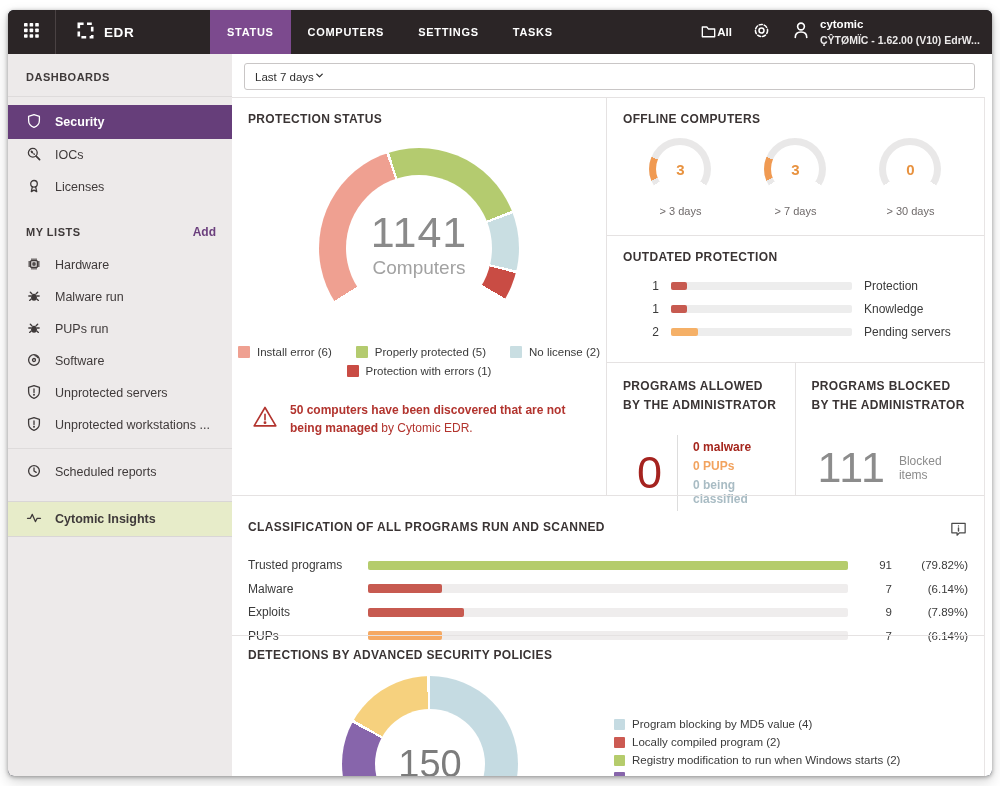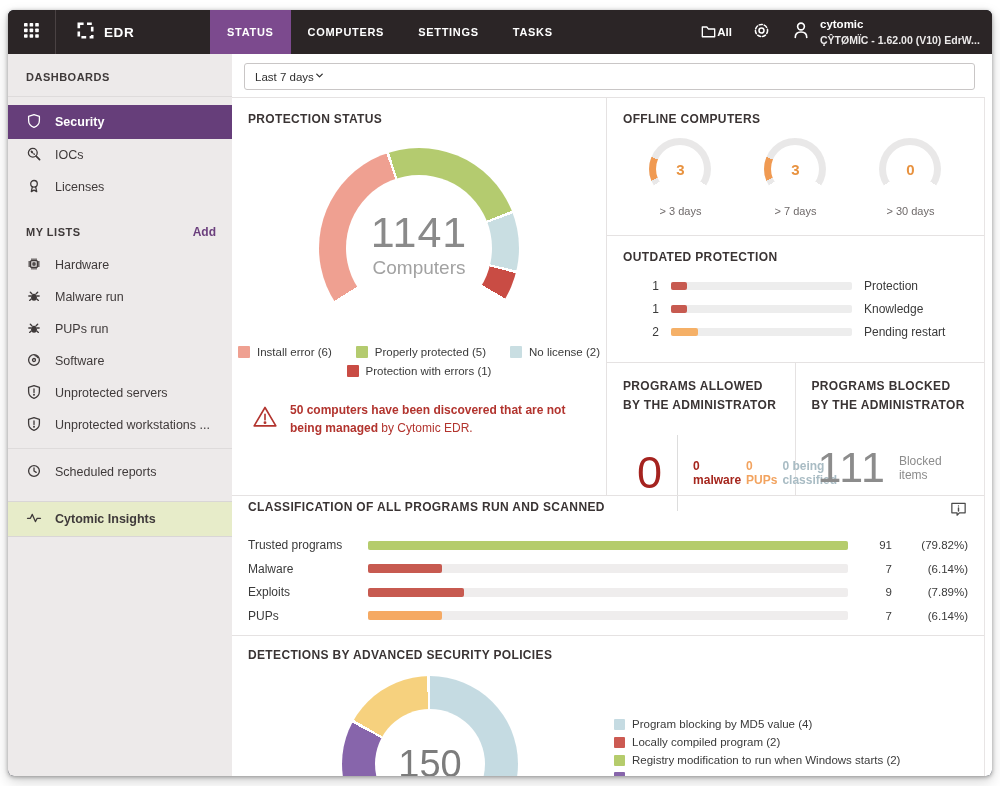--- a/index.html
+++ b/index.html
@@ -42,21 +42,21 @@
   .content{border-top:1px solid #e5e2e2;border-right:1px solid #e8e5e5;flex:1;min-height:0;overflow:hidden;display:flex;flex-direction:column;}
   .panel-title{font-size:12px;font-weight:700;color:#3a3434;letter-spacing:.35px;}
   .row1{display:flex;height:397px;flex:none;}
   .p-protection{width:375px;flex:none;border-right:1px solid #e5e2e2;padding:14px 16px;box-sizing:border-box;}
   .col-right{flex:1;display:flex;flex-direction:column;min-width:0;}
   .p-offline{height:138px;flex:none;border-bottom:1px solid #e5e2e2;padding:14px 16px;box-sizing:border-box;}
   .p-outdated{height:127px;flex:none;border-bottom:1px solid #e5e2e2;padding:14px 16px;box-sizing:border-box;}
   .programs-row{flex:1;display:flex;min-height:0;}
   .p-allowed{width:50%;box-sizing:border-box;border-right:1px solid #e5e2e2;padding:14px 16px;}
   .p-blocked{flex:1;padding:14px 16px;}
-  .p-class{border-top:1px solid #e5e2e2;height:140px;flex:none;padding:4px 16px;box-sizing:border-box;}
+  .p-class{border-top:1px solid #e5e2e2;height:140px;flex:none;padding:24px 16px;box-sizing:border-box;}
   .p-detect{border-top:1px solid #e5e2e2;flex:1;position:relative;padding:12px 16px;overflow:hidden;box-sizing:border-box;}
   
   .gauge-wrap{position:relative;width:200px;height:172px;margin:22px auto 0;}
   .gauge-ring{position:absolute;left:0;top:0;width:200px;height:200px;border-radius:50%;}
   .gauge-hole{position:absolute;inset:27px;background:#fff;border-radius:50%;}
   .gauge-center{position:absolute;left:0;top:62px;width:200px;text-align:center;}
   .gauge-value{font-size:43px;color:#8a8a8a;font-weight:500;letter-spacing:1px;line-height:1.05;}
   .gauge-label{font-size:19px;color:#a2a2a2;margin-top:2px;}
   .ps-legend{margin-top:26px;font-size:11.5px;color:#3a3a3a;}
   .legend-row{display:flex;justify-content:center;column-gap:24px;margin-bottom:7px;}
@@ -78,21 +78,21 @@
   .od-row{display:flex;align-items:center;gap:12px;}
   .od-val{width:14px;text-align:right;font-size:12px;color:#3a3a3a;flex:none;}
   .od-track{flex:1;height:8px;background:#ededed;border-radius:2px;}
   .od-fill{height:100%;border-radius:2px;}
   .od-label{width:104px;font-size:12px;color:#3a3a3a;flex:none;}
   
   .ttl-2line{line-height:1.6;max-width:170px;}
   .allowed-body{display:flex;align-items:center;gap:15px;margin-top:20px;padding-left:14px;}
   .big-red{font-size:45px;color:#a5231f;font-weight:500;}
   .divider-v{width:1px;height:76px;background:#ddd;flex:none;}
-  .allowed-lines{display:flex;gap:5px;font-size:12px;font-weight:700;}
+  .allowed-lines{display:flex;flex-direction:column;gap:5px;font-size:12px;font-weight:700;}
   .blocked-body{display:flex;align-items:center;gap:13px;margin-top:28px;padding-left:6px;}
   .big-gray{font-size:43px;color:#8c8c8c;font-weight:500;letter-spacing:1px;}
   .blocked-label{font-size:12px;color:#8c8c8c;}
   
   .cl-head{display:flex;justify-content:space-between;align-items:flex-start;}
   .cl-rows{margin-top:15px;display:flex;flex-direction:column;gap:9.5px;}
   .cl-row{display:flex;align-items:center;gap:22px;}
   .cl-label{width:98px;font-size:12px;color:#3a3a3a;flex:none;}
   .cl-track{flex:1;height:9px;background:#efeded;border-radius:2px;}
   .cl-fill{height:100%;border-radius:2px;}
@@ -375,21 +375,21 @@
                   <div class="od-track">
                       <div class="od-fill" style="width: 9%; background: rgb(199, 90, 80);"></div>
                     </div>
                   <span class="od-label">Knowledge</span>
                 </div>
                 <div class="od-row">
                   <span class="od-val">2</span>
                   <div class="od-track">
                       <div class="od-fill" style="width: 15%; background: rgb(245, 176, 103);"></div>
                     </div>
-                  <span class="od-label">Pending restart</span>
+                  <span class="od-label">Pending servers</span>
                 </div>
               </div>
             </section>
 
             <div class="programs-row">
               <section class="p-allowed">
                 <div class="panel-title ttl-2line">PROGRAMS ALLOWED BY THE ADMINISTRATOR</div>
                 <div class="allowed-body">
                   <span class="big-red">0</span>
                   <span class="divider-v"></span>

